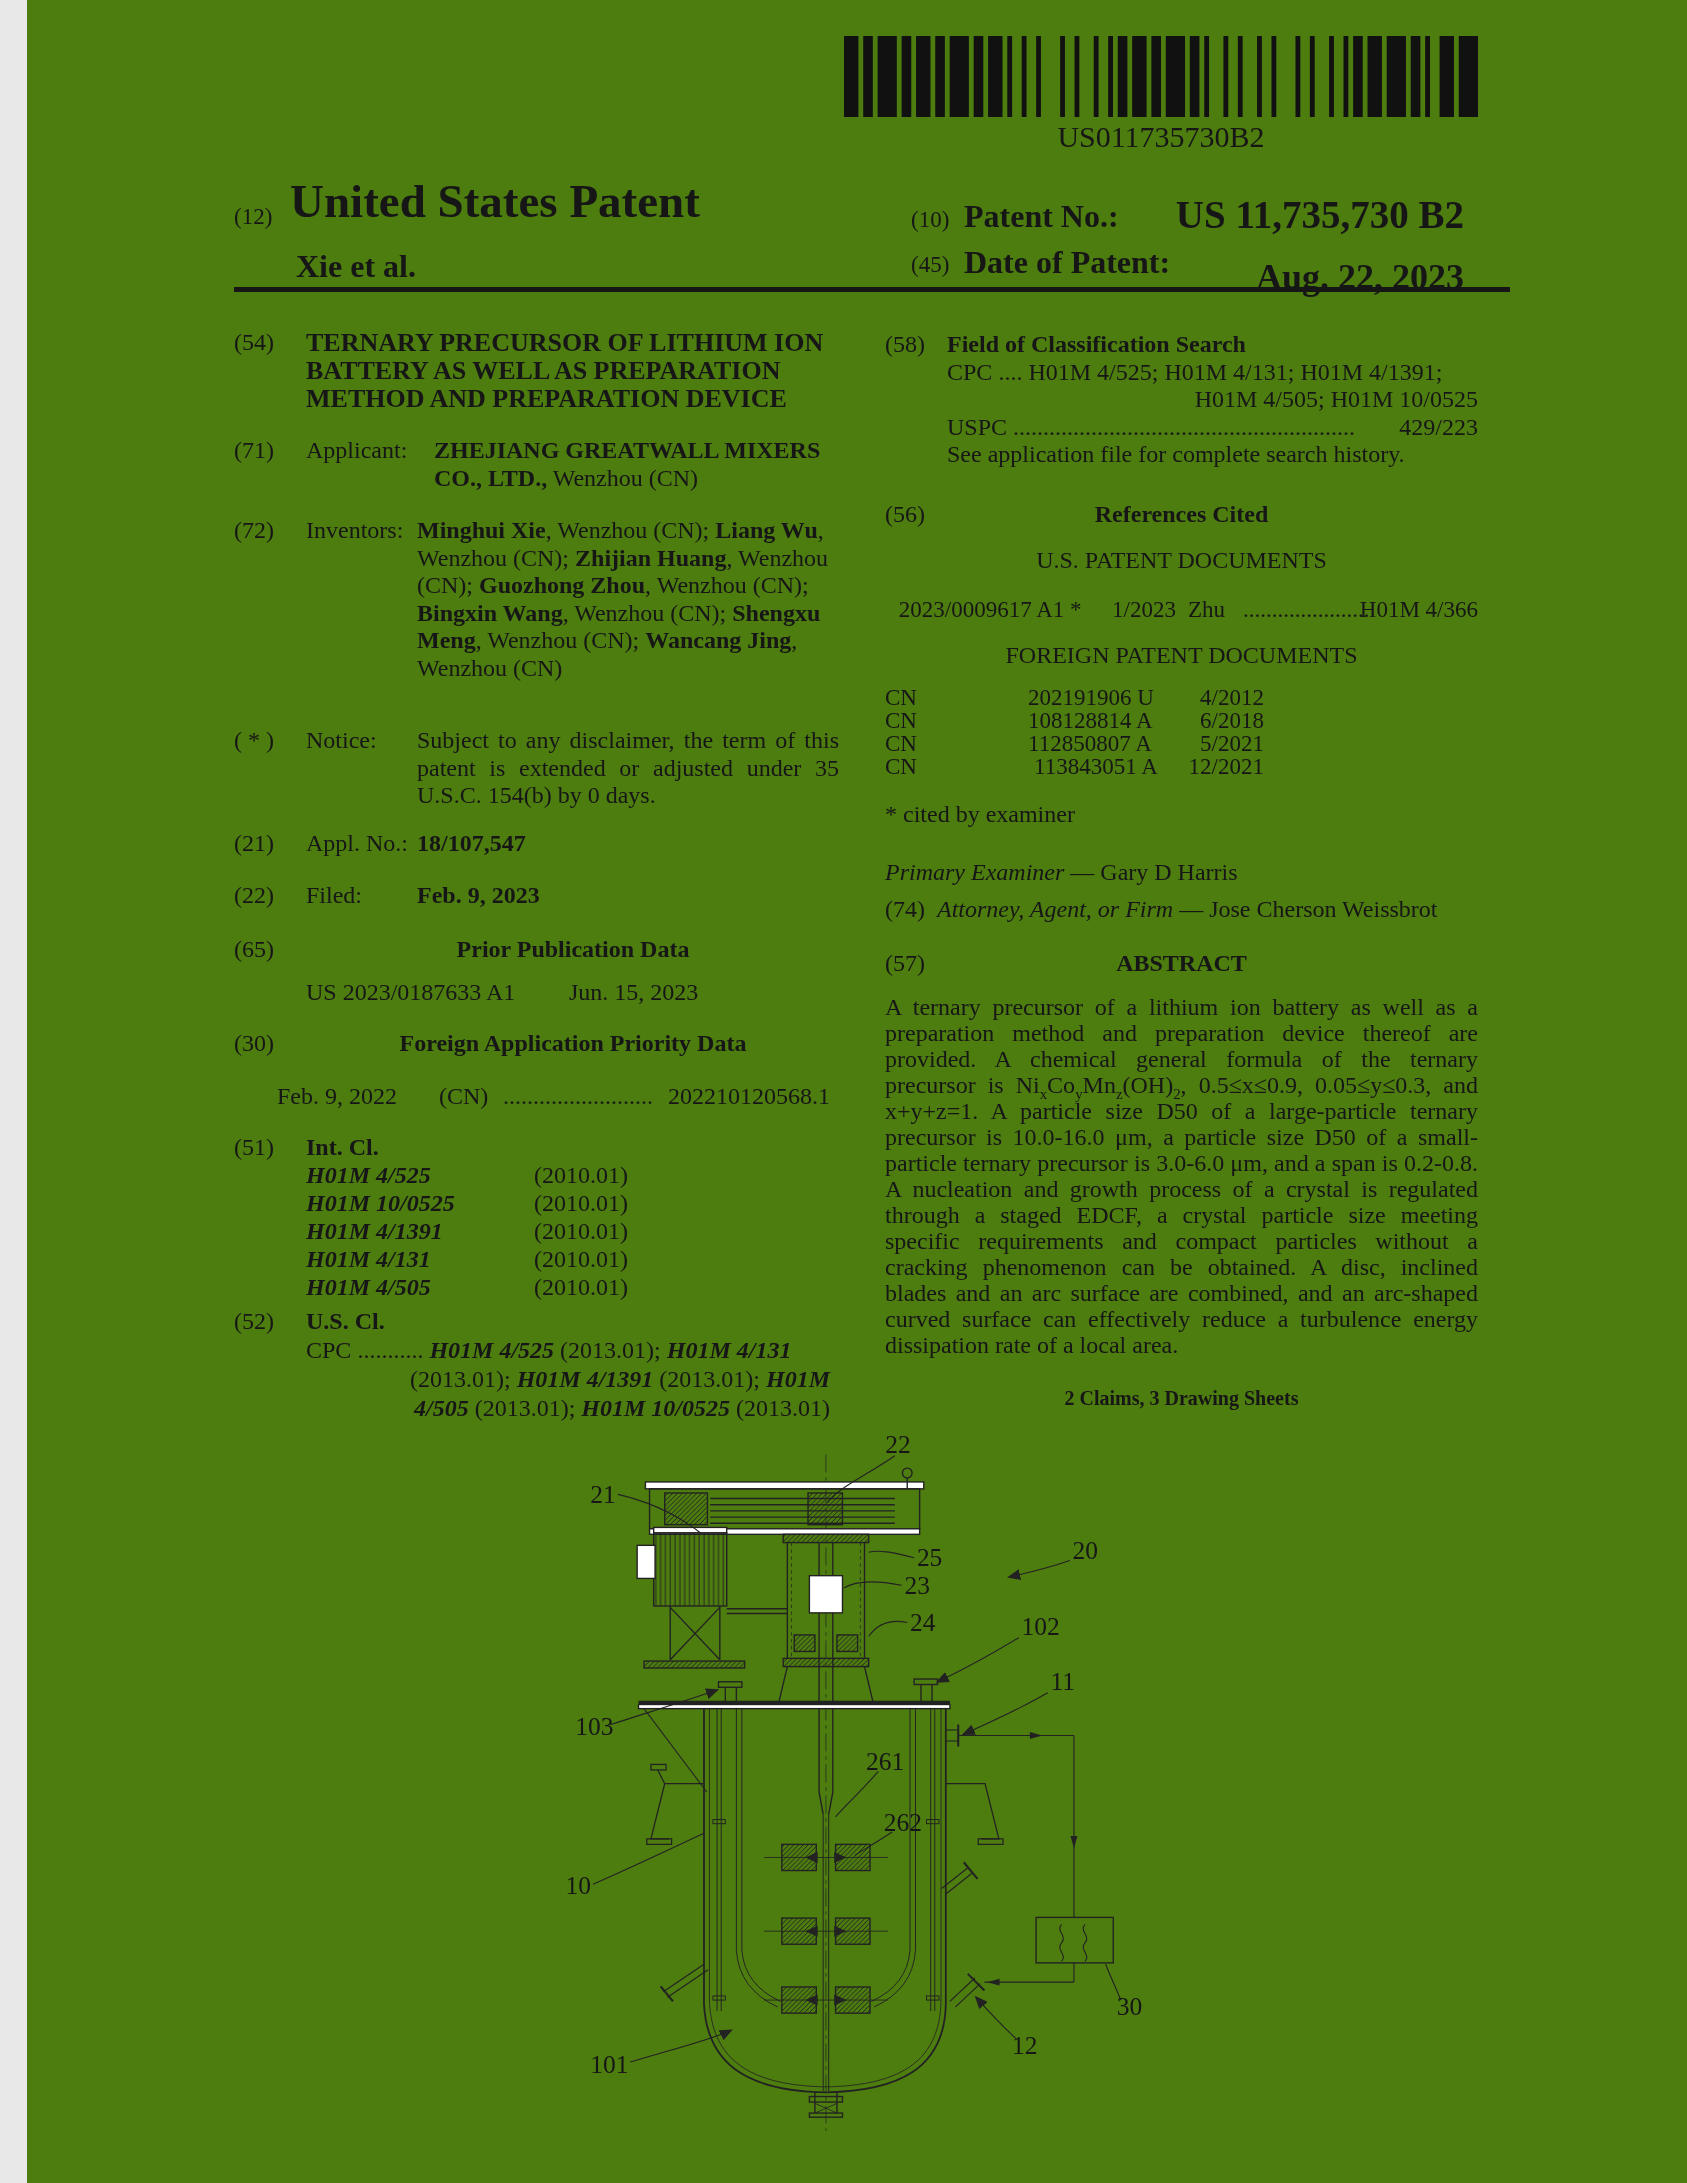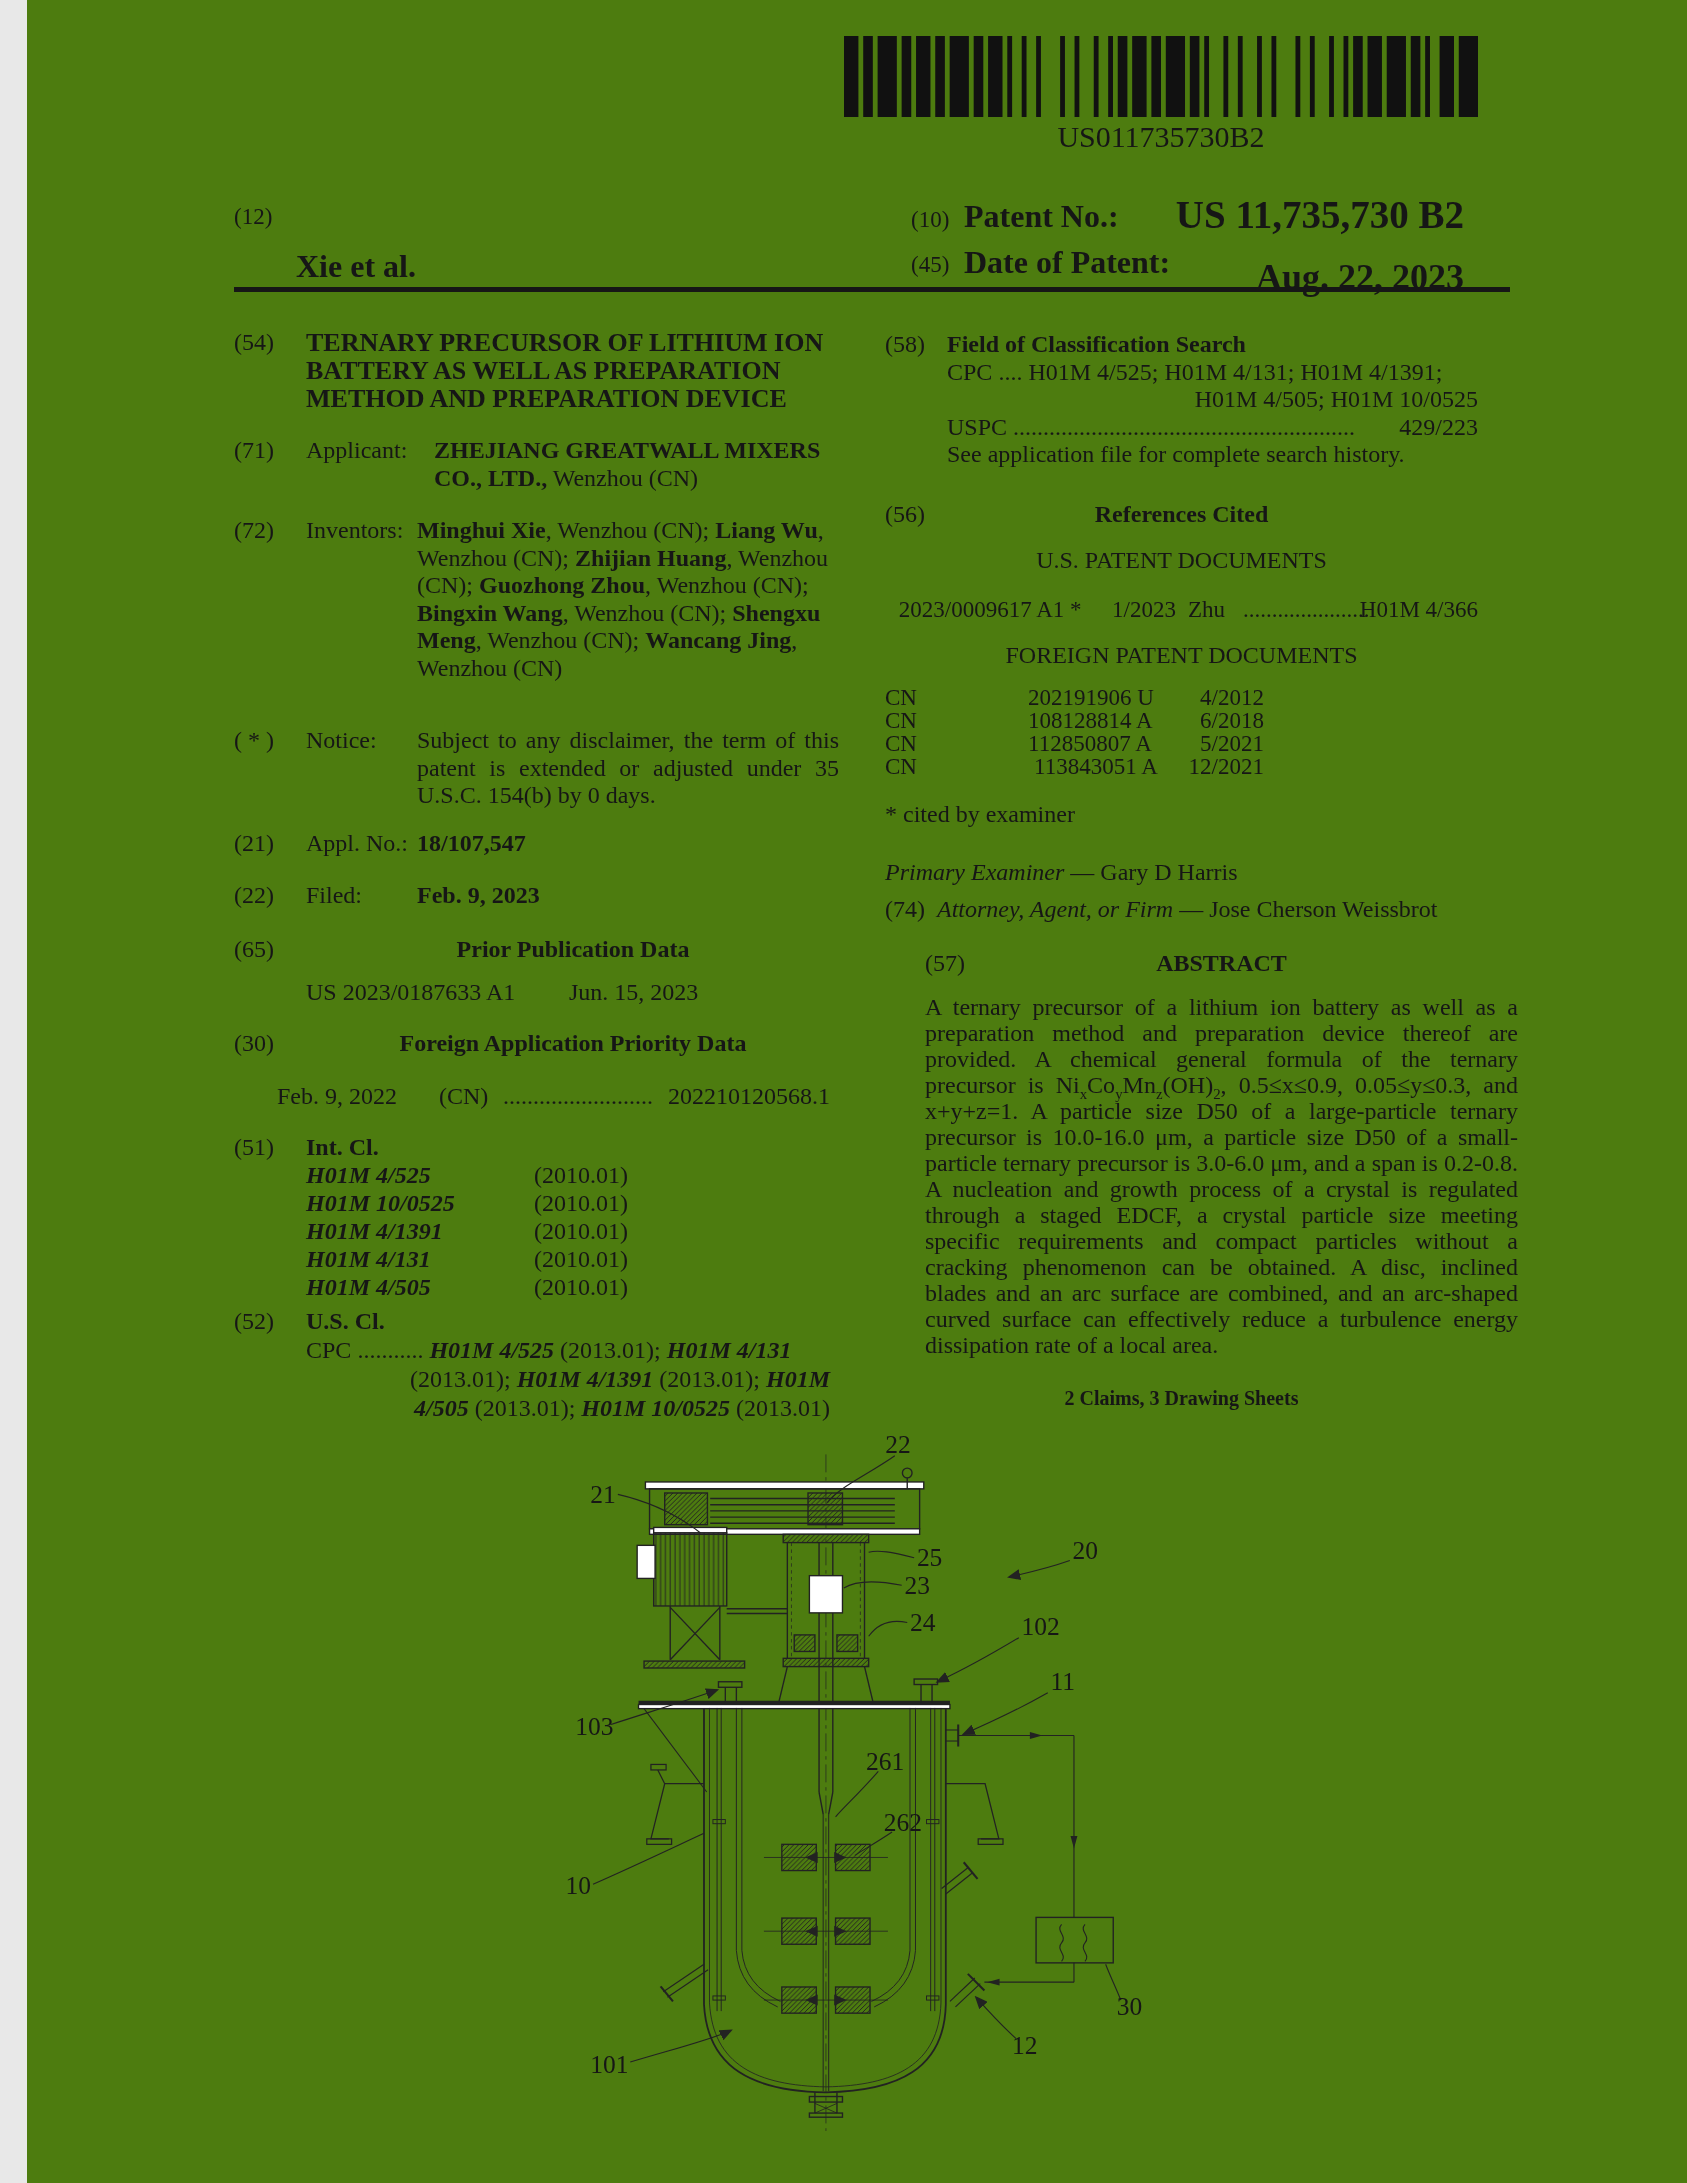--- a/index.html
+++ b/index.html
@@ -67,20 +67,21 @@
         <rect x="339" y="0" width="12" height="118" fill="#111"></rect>
         <rect x="354" y="0" width="6" height="118" fill="#111"></rect>
         <rect x="363" y="0" width="3" height="118" fill="#111"></rect>
         <rect x="372" y="0" width="9" height="118" fill="#111"></rect>
         <rect x="384" y="0" width="12" height="118" fill="#111"></rect>
       </svg>
     <div class="center" style="font-size:30px;margin-top:2.8px;">US011735730B2</div>
   </div>
 
   <div class="abs" style="left:207px;top:204px;font-size:23px;">(12)</div>
+  <div class="abs b" style="left:263px;top:174px;font-size:47px;">United States Patent</div>
   <div class="abs b" style="left:269px;top:248px;font-size:32px;">Xie et al.</div>
 
   <div class="abs" style="left:884px;top:207px;font-size:23px;">(10)</div>
   <div class="abs b" style="left:937px;top:198px;font-size:32px;">Patent No.:</div>
   <div class="abs b right" style="left:1103px;top:192px;width:334px;font-size:39px;">US 11,735,730 B2</div>
 
   <div class="abs" style="left:884px;top:252px;font-size:23px;">(45)</div>
   <div class="abs b" style="left:937px;top:244px;font-size:32px;">Date of Patent:</div>
   <div class="abs b right" style="left:1103px;top:256px;width:334px;font-size:36px;">Aug. 22, 2023</div>
 
@@ -250,21 +251,21 @@
     </div>
 
     <div class="sec" style="left:858px;top:859px;width:593px;">
       <span class="i">Primary Examiner</span><span> — Gary D Harris</span>
     </div>
     <div class="sec" style="left:858px;top:896px;width:593px;">
       <span>(74)</span>&nbsp;
       <span class="i">Attorney, Agent, or Firm</span><span> — Jose Cherson Weissbrot</span>
     </div>
 
-    <div class="sec" style="left:898px;top:950px;width:593px;">
+    <div class="sec" style="left:858px;top:950px;width:593px;">
       <span class="tag">(57)</span>
       <div class="b center">ABSTRACT</div>
       <div class="just" style="margin-top:16.5px;line-height:26px;">
         <span>A ternary precursor of a lithium ion battery as well as a preparation method and preparation device thereof are provided. A chemical general formula of the ternary precursor is Ni</span><sub>x</sub><span>Co</span><sub>y</sub><span>Mn</span><sub>z</sub><span>(OH)</span><sub>2</sub><span>, 0.5≤x≤0.9, 0.05≤y≤0.3, and x+y+z=1. A particle size D50 of a large-particle ternary precursor is 10.0-16.0 μm, a particle size D50 of a small-particle ternary precursor is 3.0-6.0 μm, and a span is 0.2-0.8. A nucleation and growth process of a crystal is regulated through a staged EDCF, a crystal particle size meeting specific requirements and compact particles without a cracking phenomenon can be obtained. A disc, inclined blades and an arc surface are combined, and an arc-shaped curved surface can effectively reduce a turbulence energy dissipation rate of a local area.</span>
       </div>
     </div>
 
     <div class="sec b center" style="left:858px;top:1385px;width:593px;font-size:20px;">2 Claims, 3 Drawing Sheets</div>
   </div>
 

